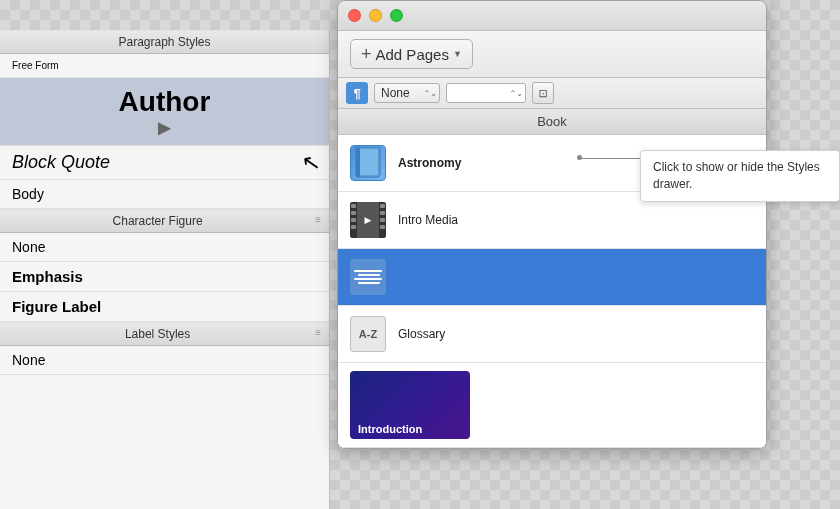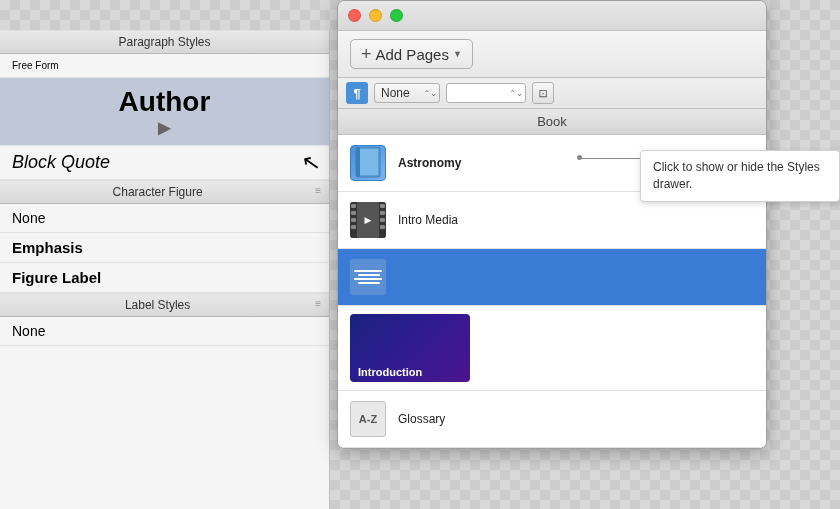--- a/index.html
+++ b/index.html
@@ -457,20 +457,23 @@
 
   <div class="style-item author-style selected">
     <span>Author</span>
     <span style="font-size:16px; color:#666;">▶</span>
   </div>
 
   <div class="style-item block-quote">
     <span>Block Quote</span>
   </div>
 
+  <div class="style-item body-style">
+    <span>Body</span>
+  </div>
 
   <div class="section-header">
     <span>Character Figure</span>
     <span style="float:right; margin-right:8px; font-size:10px; color:#999;">≡</span>
   </div>
 
   <div class="style-item none-style">
     <span>None</span>
   </div>
 
@@ -570,29 +573,29 @@
 
     <div class="book-item selected">
       <div class="toc-icon" style="background:#5a8fd4; border-radius:3px;">
         <div class="toc-line" style="background:white; width:28px;"></div>
         <div class="toc-line" style="background:white; width:22px; margin-left:4px;"></div>
         <div class="toc-line" style="background:white; width:28px;"></div>
         <div class="toc-line" style="background:white; width:22px; margin-left:4px;"></div>
       </div>
     </div>
 
+    <div class="book-item">
+      <div class="az-icon">A-Z</div>
+      <span class="item-title">Glossary</span>
+    </div>
+
     <div class="book-item" style="padding: 8px 12px;">
       <div class="intro-thumbnail">
         <span>Introduction</span>
       </div>
-    </div>
-
-    <div class="book-item">
-      <div class="az-icon">A-Z</div>
-      <span class="item-title">Glossary</span>
     </div>
   </div>
 </div>
 
 <div class="callout">
   <span>Click to show or hide the Styles drawer.</span>
 </div>
 <div class="callout-line"></div>
 <div class="callout-dot"></div>
 

